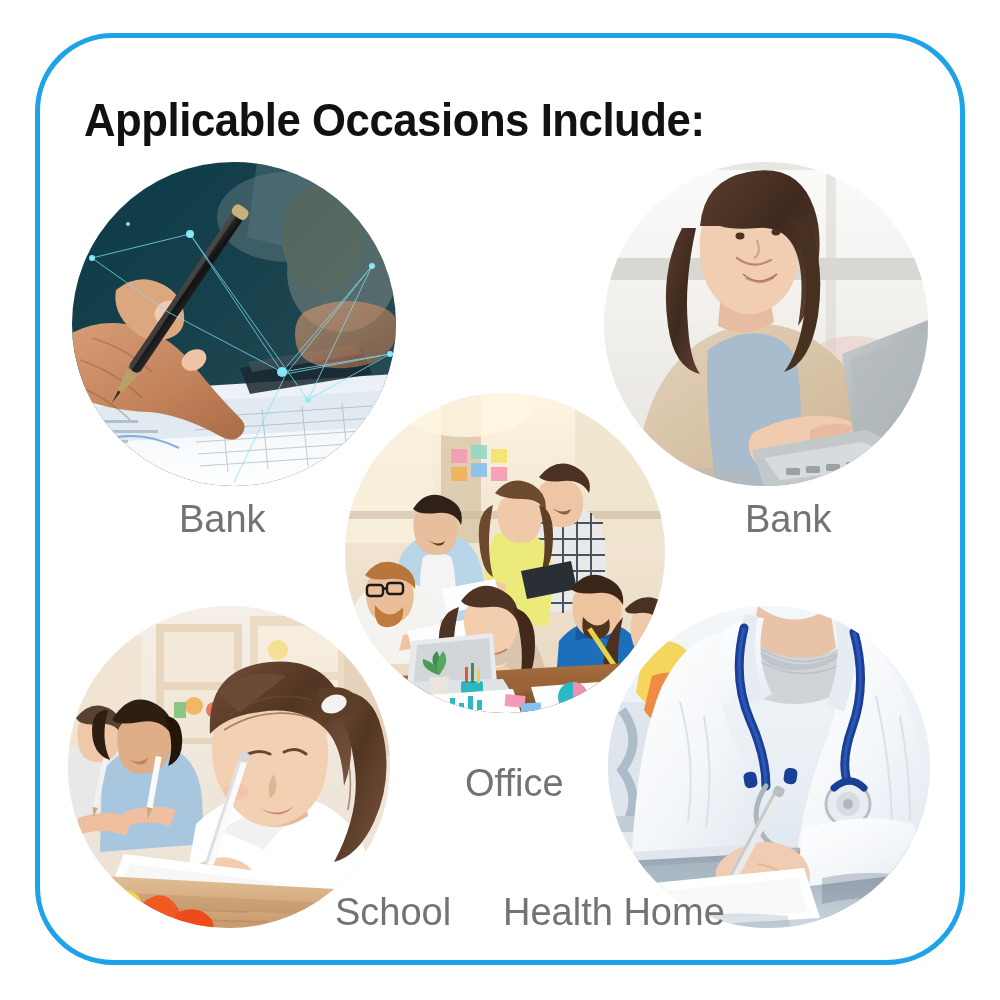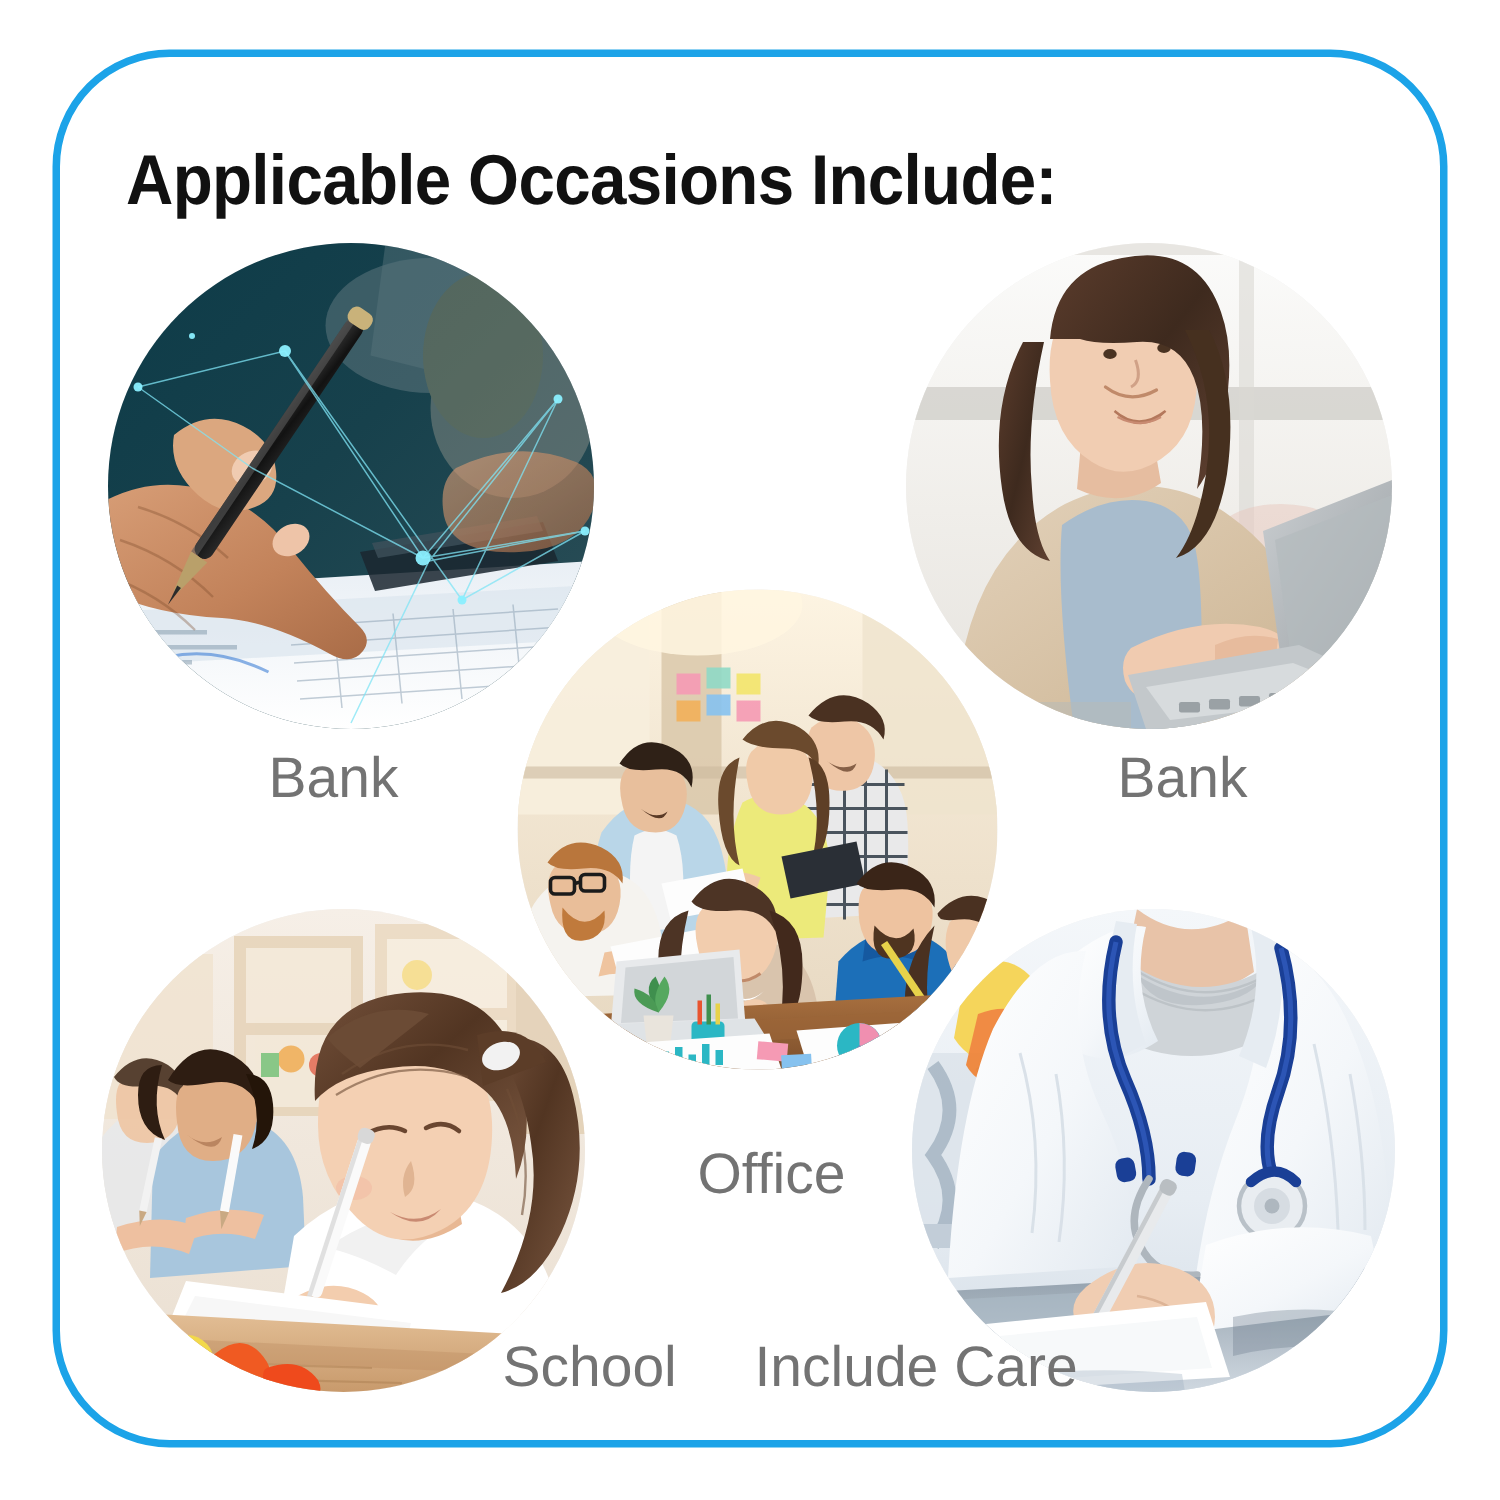--- a/index.html
+++ b/index.html
@@ -654,15 +654,15 @@
         <path d="M36 278 L196 262 L212 312 L44 322 Z" fill="#ffffff"></path>
         <path d="M44 286 L190 272 L200 306 L54 316 Z" fill="#f7f9fa"></path>
 
         <g opacity="0.35">
           <path d="M214 272 q48 -10 96 0 l6 24 q-54 -10 -102 2 Z" fill="#6d7d8c"></path>
           <path d="M60 312 q60 -8 120 -2 l2 12 L58 322 Z" fill="#9fb0bf"></path>
         </g>
       </svg>
     </div>
   </div>
-  <div class="caption" id="caption-health">Include Care</div>
+  <div class="caption" id="caption-health">Health Home</div>
 
 </div>
 
 </body></html>

